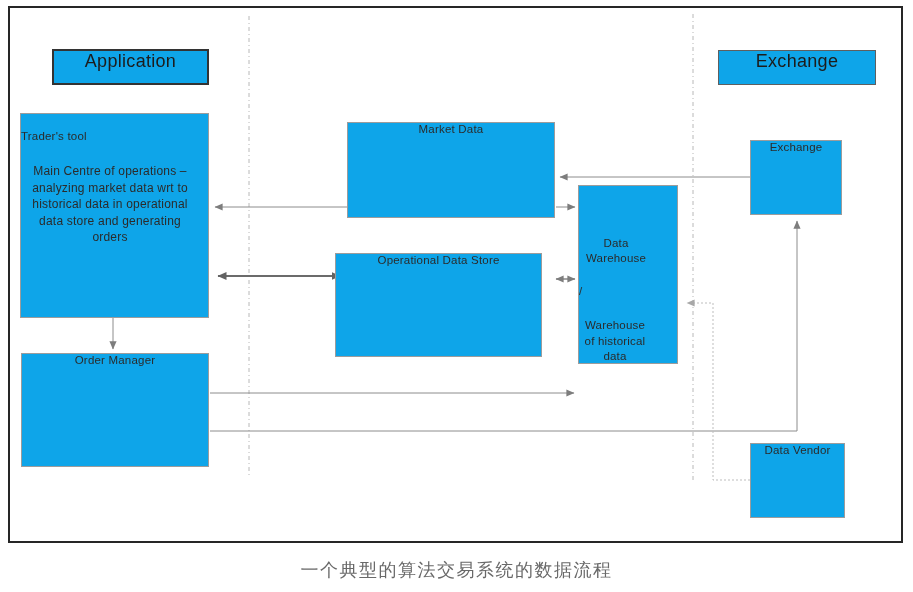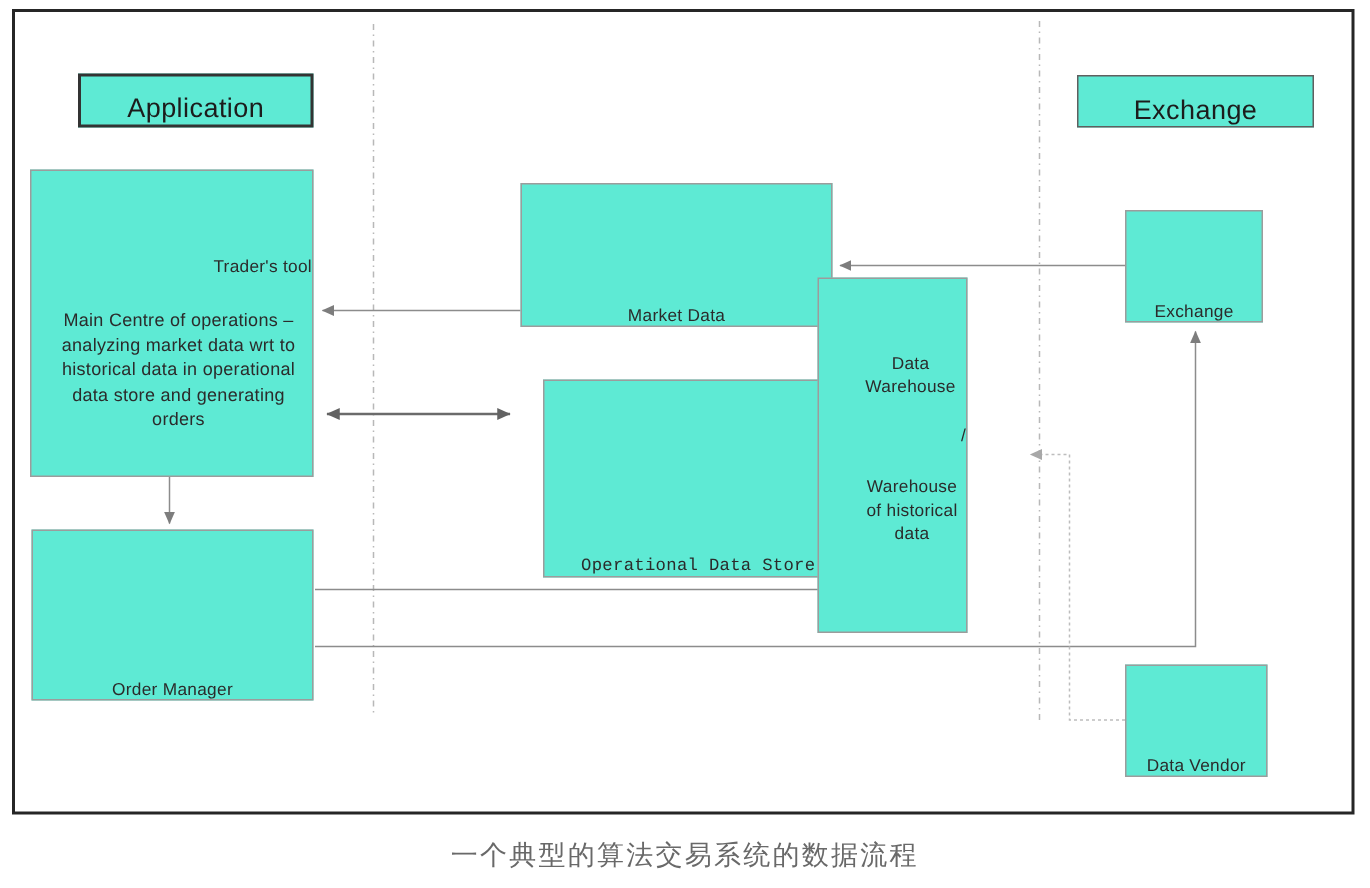--- a/index.html
+++ b/index.html
@@ -6,30 +6,30 @@
   .stage{
     position:relative;width:913px;height:592px;background:#ffffff;
     font-family:"Liberation Sans",sans-serif;color:#2b2b2b;overflow:hidden;
   }
   .frame{
     position:absolute;left:8px;top:6px;width:895px;height:537px;
     box-sizing:border-box;border:2px solid #262626;background:#ffffff;
   }
   svg.overlay{position:absolute;left:0;top:0;width:913px;height:592px;pointer-events:none;}
   .box{
-    position:absolute;box-sizing:border-box;border:1px solid #9c9c9c;background:#5eead4;
-    display:flex;align-items:flex-end;justify-content:center;text-align:center;
+    position:absolute;box-sizing:border-box;border:1px solid #9c9c9c;background:#0ea5e9;
+    display:flex;align-items:flex-start;justify-content:center;text-align:center;
     font-size:11.5px;letter-spacing:0.2px;color:#2b2b2b;
   }
   .hdr{
     border:1.5px solid #5f5f5f;font-size:18px;color:#1c1c1c;letter-spacing:0.3px;
   }
   .hdr.app{border:2px solid #333333;}
   .traders{
-    flex-direction:column;justify-content:flex-start;padding-top:58px;
+    flex-direction:column;justify-content:flex-start;padding-top:16px;
   }
   .traders .ttl{margin-bottom:21px;font-size:11.5px;}
   .traders .desc{width:178px;line-height:16.5px;font-size:12px;}
   .dw{
     flex-direction:column;justify-content:flex-start;padding-top:50px;
   }
   .dw .top{width:74px;line-height:14.5px;}
   .dw .sep{margin-top:20px;}
   .dw .bottom{margin-top:21px;width:72px;line-height:15.5px;}
   .caption{
@@ -84,25 +84,25 @@
   </div>
 
   <div class="box" style="left:21px;top:353px;width:188px;height:114px;">
     <span>Order Manager</span>
   </div>
 
   <div class="box" style="left:347px;top:122px;width:208px;height:96px;">
     <span>Market Data</span>
   </div>
 
-  <div class="box" style="left:362px;top:253px;width:207px;height:132px;font-family:Liberation Mono, monospace;">
+  <div class="box" style="left:335px;top:253px;width:207px;height:104px;">
     <span>Operational Data Store</span>
   </div>
 
-  <div class="box dw" style="left:545px;top:185px;width:100px;height:237px;padding-left:40px;">
+  <div class="box dw" style="left:578px;top:185px;width:100px;height:179px;">
     <div class="top">Data Warehouse</div>
     <div class="sep">/</div>
     <div class="bottom">Warehouse of historical data</div>
   </div>
 
   <div class="box" style="left:750px;top:140px;width:92px;height:75px;">
     <span>Exchange</span>
   </div>
 
   <div class="box" style="left:750px;top:443px;width:95px;height:75px;">

